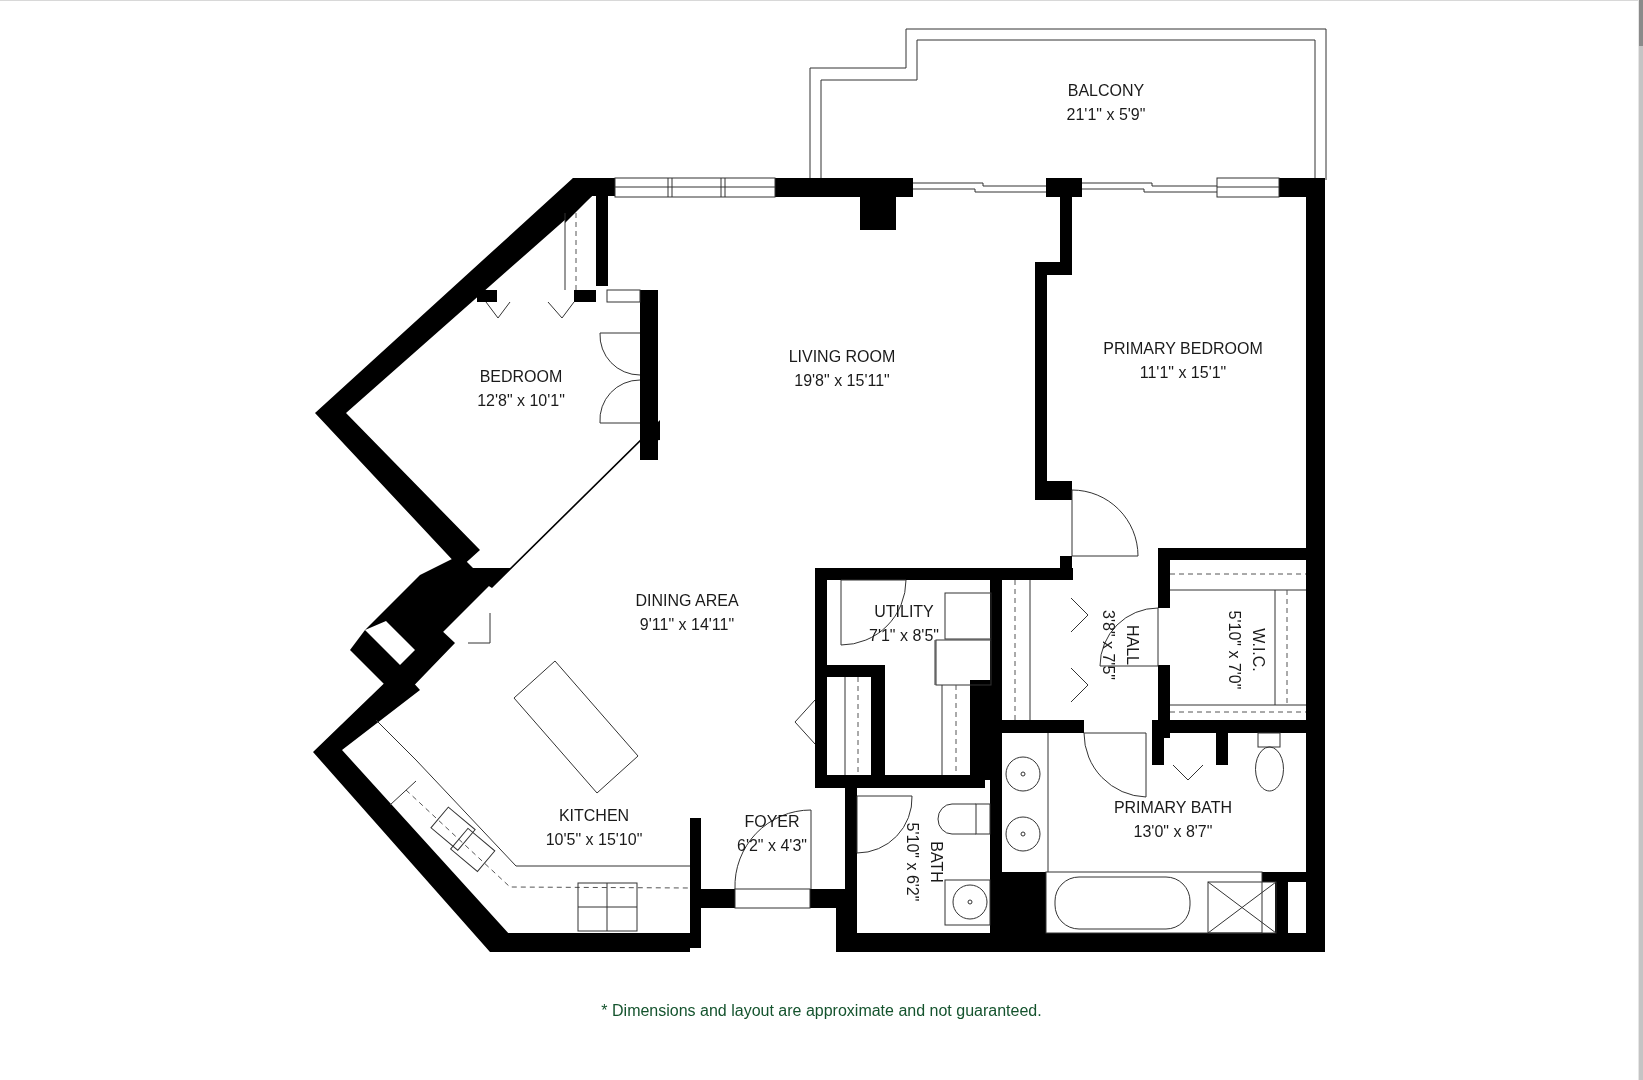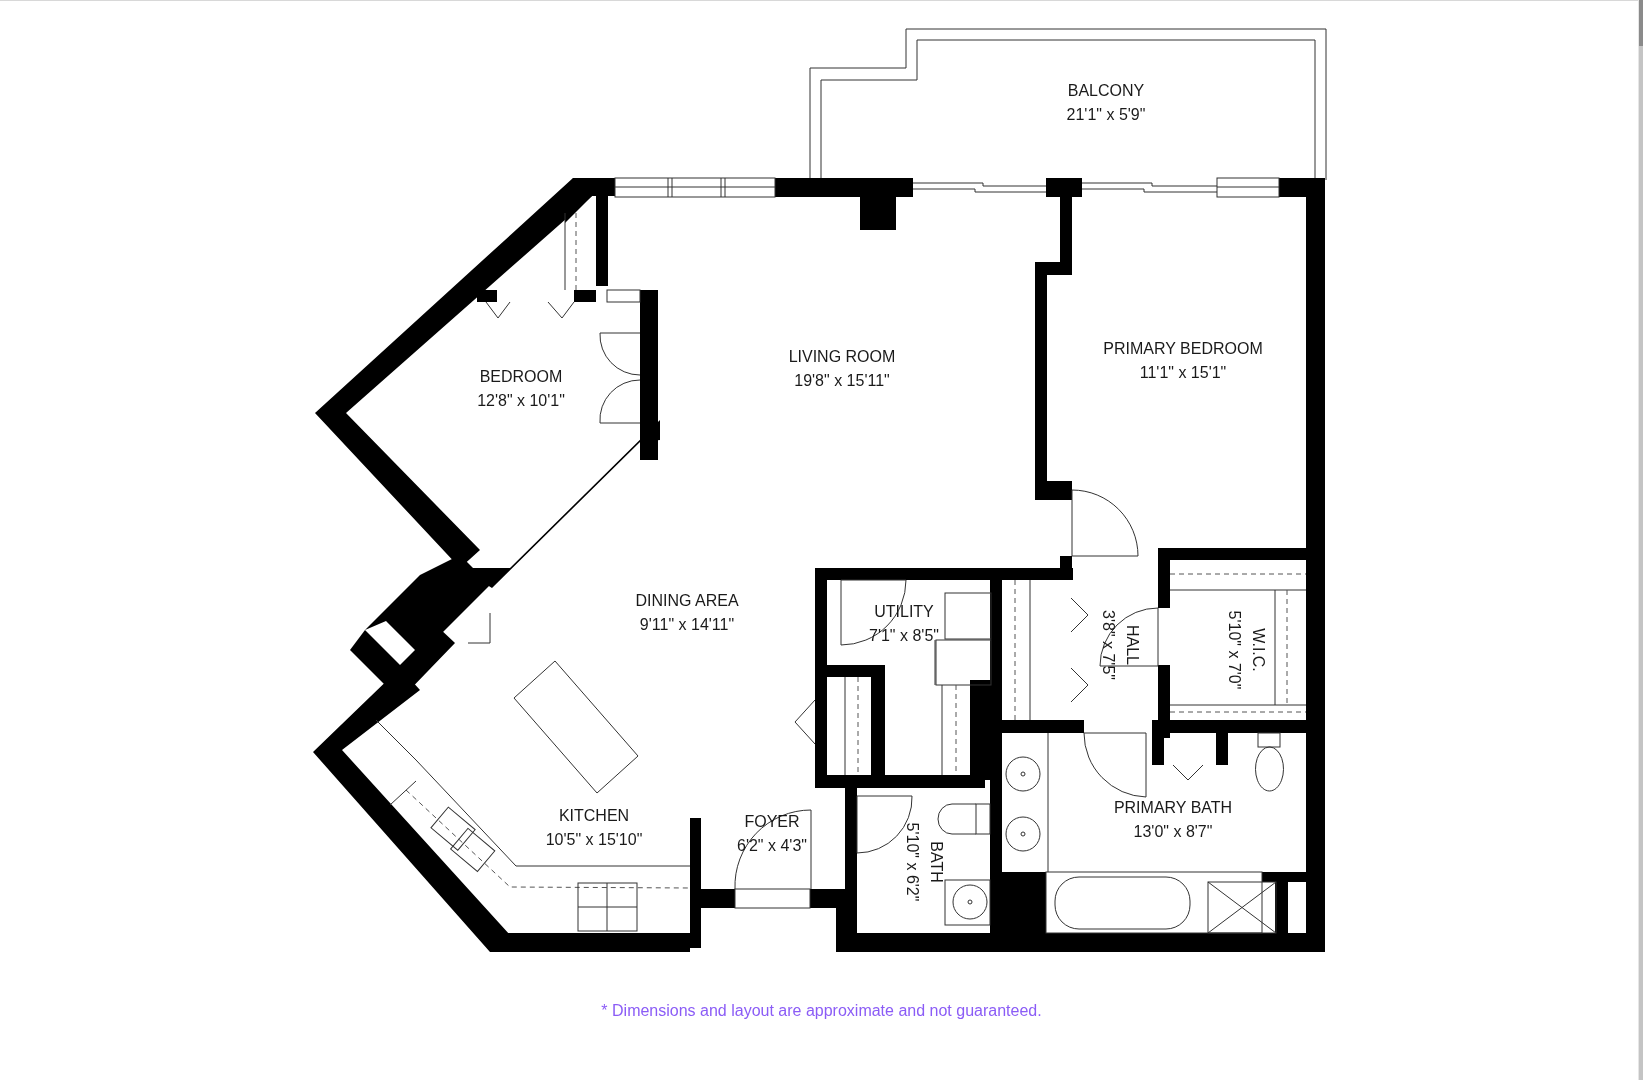--- a/index.html
+++ b/index.html
@@ -2,21 +2,21 @@
 <html><head>
 <meta charset="utf-8">
 <style>
   html, body { margin: 0; padding: 0; background: #ffffff; }
   body { width: 1643px; height: 1080px; overflow: hidden; position: relative; font-family: "Liberation Sans", sans-serif; }
   .top-rule { position: absolute; left: 0; top: 0; width: 1643px; height: 1px; background: #d8d8d8; }
   .scrollbar { position: absolute; right: 0; top: 0; width: 4px; height: 1080px; background: #c4c4c4; border-left: 1px solid #e6e6e6; }
   .scrollbar-thumb { position: absolute; right: 0; top: 0; width: 4px; height: 46px; background: #8a8a8a; }
   svg#plan { position: absolute; left: 0; top: 0; }
   .lbl { font-family: "Liberation Sans", sans-serif; font-size: 16px; fill: #1a1a1a; text-anchor: middle; }
-  .footnote { position: absolute; left: 0; width: 1643px; top: 1002px; text-align: center; font-size: 16px; color: #8b5cf6; font-family: "Liberation Sans", sans-serif; }
+  .footnote { position: absolute; left: 0; width: 1643px; top: 1002px; text-align: center; font-size: 16px; color: #14532d; font-family: "Liberation Sans", sans-serif; }
   .fix { fill: none; stroke: #333; stroke-width: 1; }
   .dash { fill: none; stroke: #555; stroke-width: 1; stroke-dasharray: 5 4; }
   .wall { fill: #000; }
 </style>
 </head>
 <body>
 
 <div class="top-rule"></div>
 
 <svg id="plan" width="1643" height="1080" viewBox="0 0 1643 1080">

